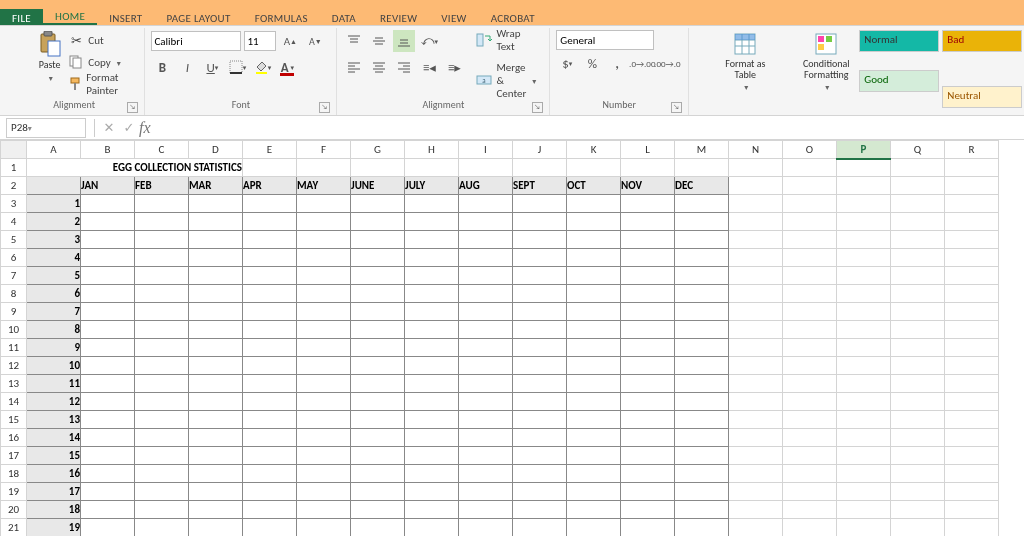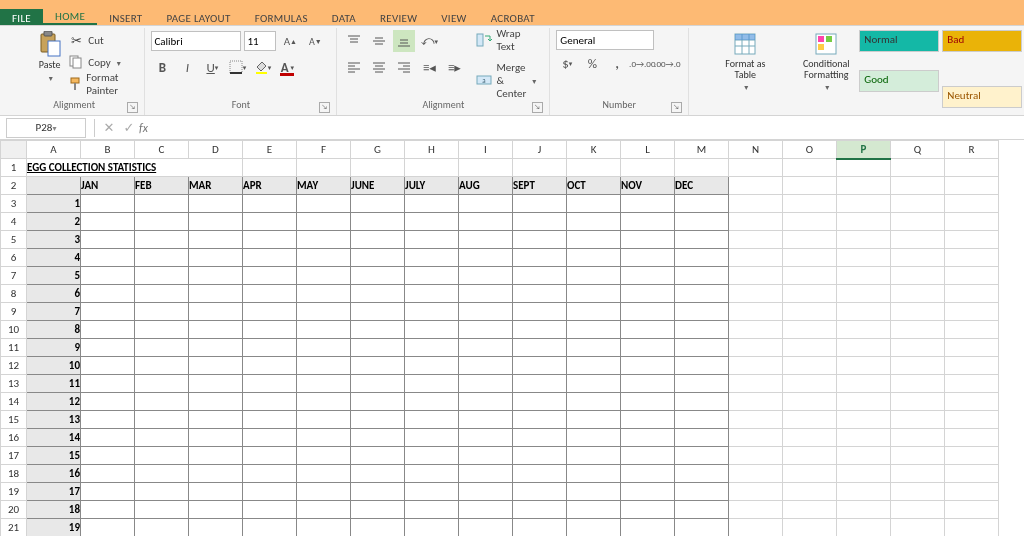--- a/index.html
+++ b/index.html
@@ -36,40 +36,40 @@
   .num-select { border: 1px solid #c0c0c0; background: #fff; height: 20px; width: 98px; font-size: 11px; padding: 0 3px; }
   
   .style-cell { width: 80px; height: 22px; border: 1px solid #ccc; font-size: 11px; padding: 2px 4px; cursor: pointer; }
   .style-normal { background: #14b8a6; }
   .style-bad { background: #eab308; color: #9c0006; }
   .style-good { background: #d4edda; color: #006100; }
   .style-neutral { background: #fff2cc; color: #9c5700; margin-top: 32px; }
   
   
   .formula-bar { display: flex; align-items: center; height: 24px; border-bottom: 1px solid #d4d4d4; background: #fff; }
-  .name-box { width: 80px; border: 1px solid #ccc; height: 20px; margin: 0 4px 0 6px; font-size: 11px; padding: 0 4px; display: flex; align-items: center; justify-content: center; }
+  .name-box { width: 80px; border: 1px solid #ccc; height: 20px; margin: 0 4px 0 6px; font-size: 11px; padding: 0 4px; display: flex; align-items: center; justify-content: flex-start; }
   .name-box::after { content: "▾"; font-size: 8px; color: #888; }
   .fb-div { width: 1px; height: 18px; background: #ccc; margin: 0 4px; }
   .fb-btn { width: 20px; height: 20px; display: inline-flex; align-items: center; justify-content: center; color: #aaa; font-size: 13px; cursor: pointer; }
-  .fx-label { font-style: italic; font-size: 12px; color: #777; margin-right: 6px; }
+  .fx-label { font-style: italic; font-size: 16px; color: #777; margin-right: 6px; font-family: Liberation Serif, serif; }
   .formula-input { flex: 1; height: 20px; border: none; outline: none; font-size: 12px; padding: 0 4px; }
   
   
   .grid-wrap { position: relative; overflow: hidden; height: 398px; background: #fff; }
   table.grid { border-collapse: collapse; table-layout: fixed; }
   table.grid th, table.grid td { border: 1px solid #d4d4d4; font-size: 11px; height: 18px; padding: 0; background: #fff; }
   .corner { width: 26px; background: #f0f0f0 !important; }
   th.col-head { background: #f0f0f0; font-weight: normal; color: #333; text-align: center; width: 54px; }
   th.col-head.sel { background: #d4e8d0; color: #217346; font-weight: bold; border-bottom: 2px solid #217346; }
   th.row-head { background: #f0f0f0; font-weight: normal; text-align: center; width: 26px; color: #333; }
   td.cell { width: 54px; }
   td.a-col { background: #e8e8e8 !important; text-align: right; padding-right: 3px; font-weight: bold; border-color: #888 !important; color: #000; }
   td.hdr-cell { background: #e8e8e8 !important; font-weight: bold; padding-left: 3px; border-color: #888 !important; color: #000; margin-top: 40px; }
   td.data-cell { border-color: #888 !important; }
-  .title-cell { font-weight: bold; font-size: 13px; text-align: left; padding-left: 3px; color: #000; text-decoration: underline; }
+  .title-cell { font-weight: bold; font-size: 13px; text-align: right; padding-left: 3px; color: #000; }
 </style>
 </head>
 <body>
 
 <div class="tabs">
   <div class="tab file">FILE</div>
   <div class="tab active">HOME</div>
   <div class="tab">INSERT</div>
   <div class="tab">PAGE LAYOUT</div>
   <div class="tab">FORMULAS</div>

